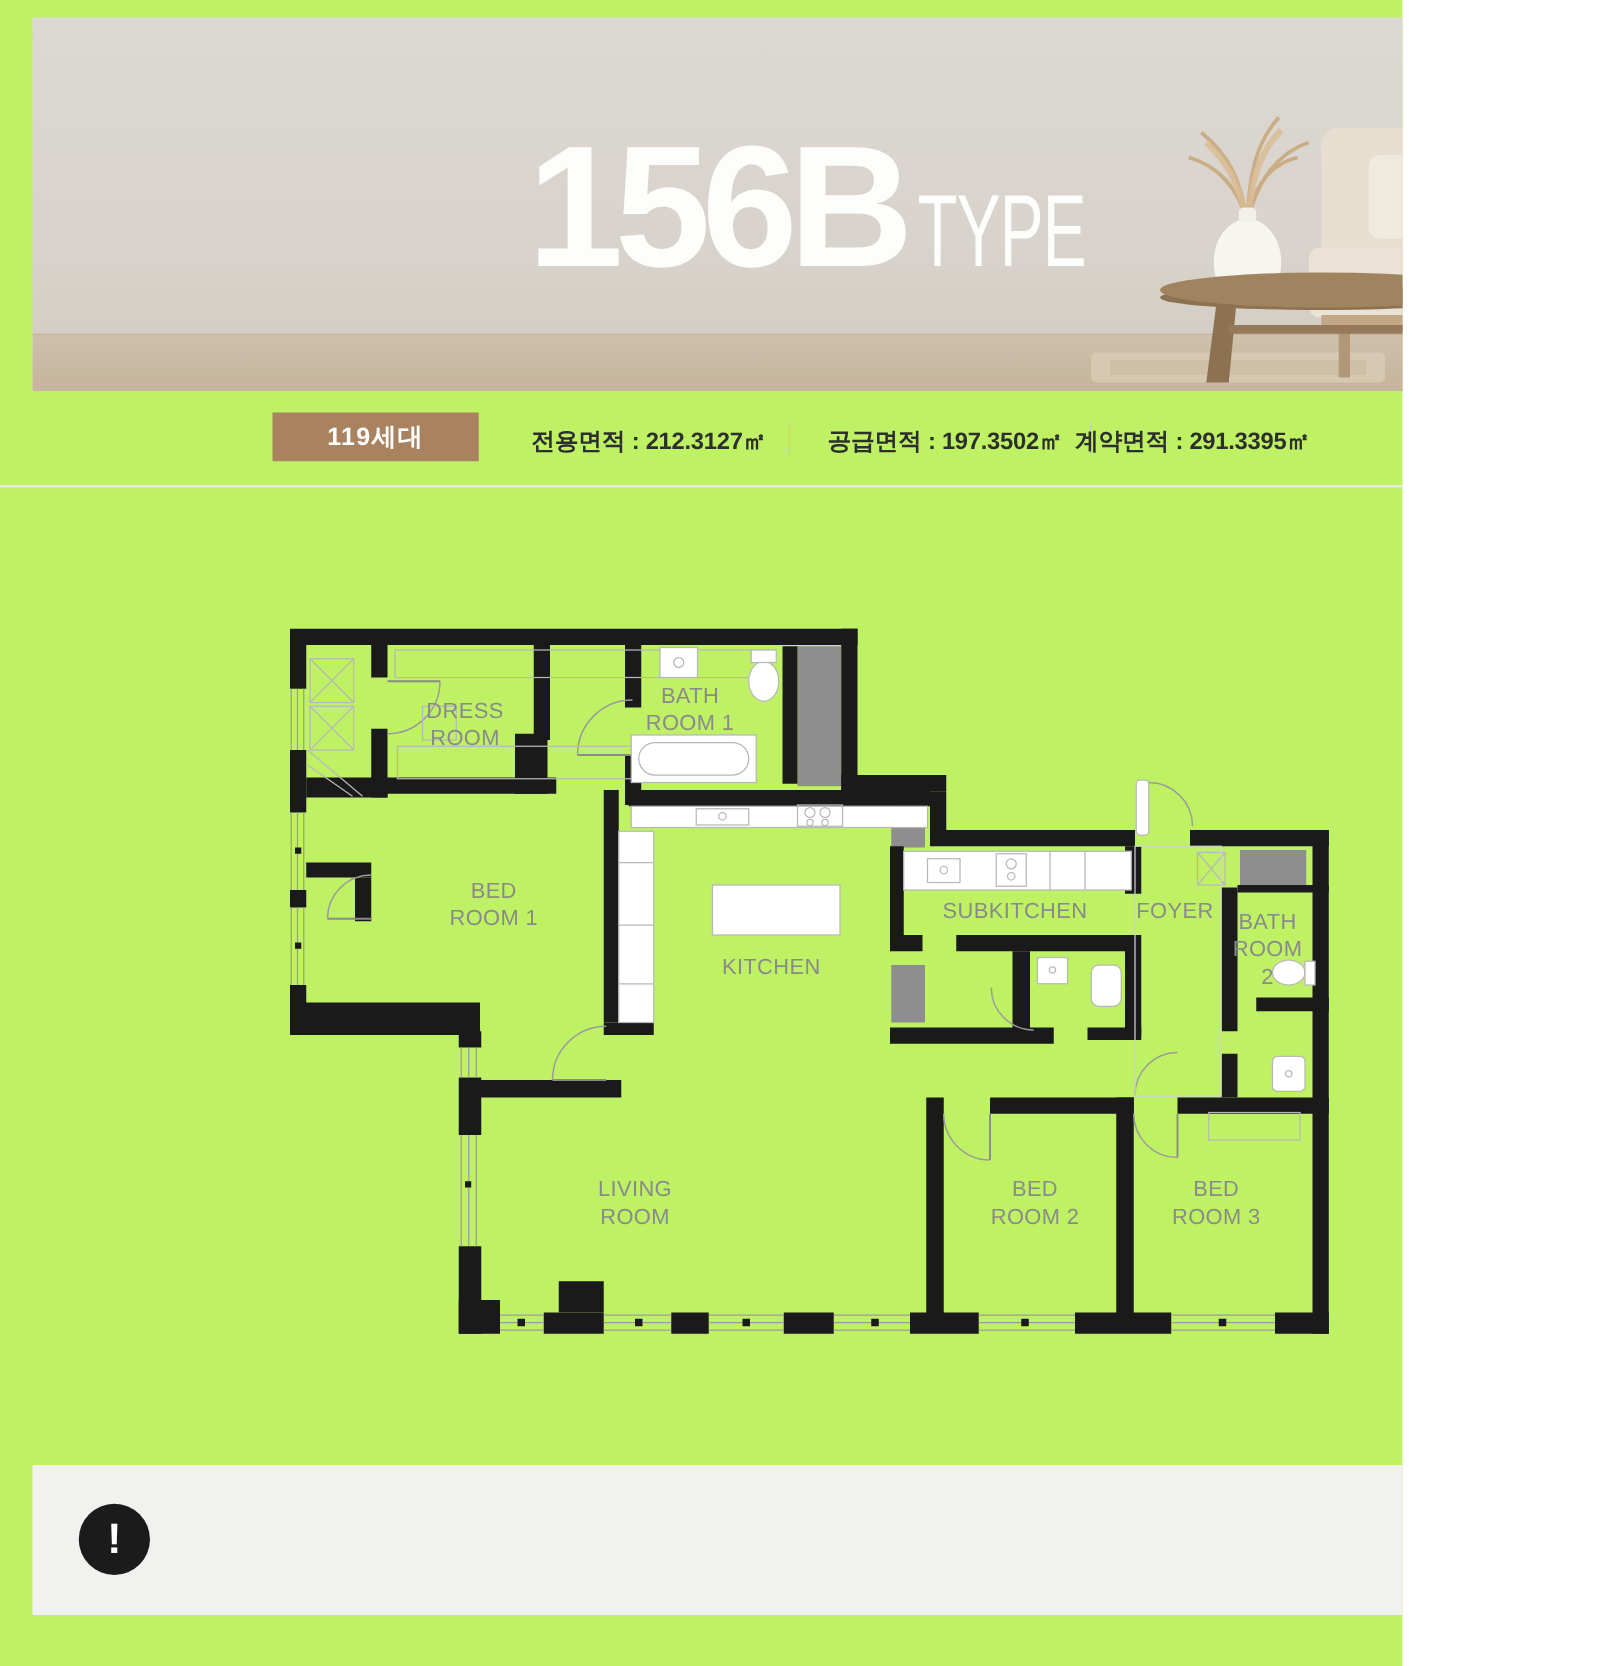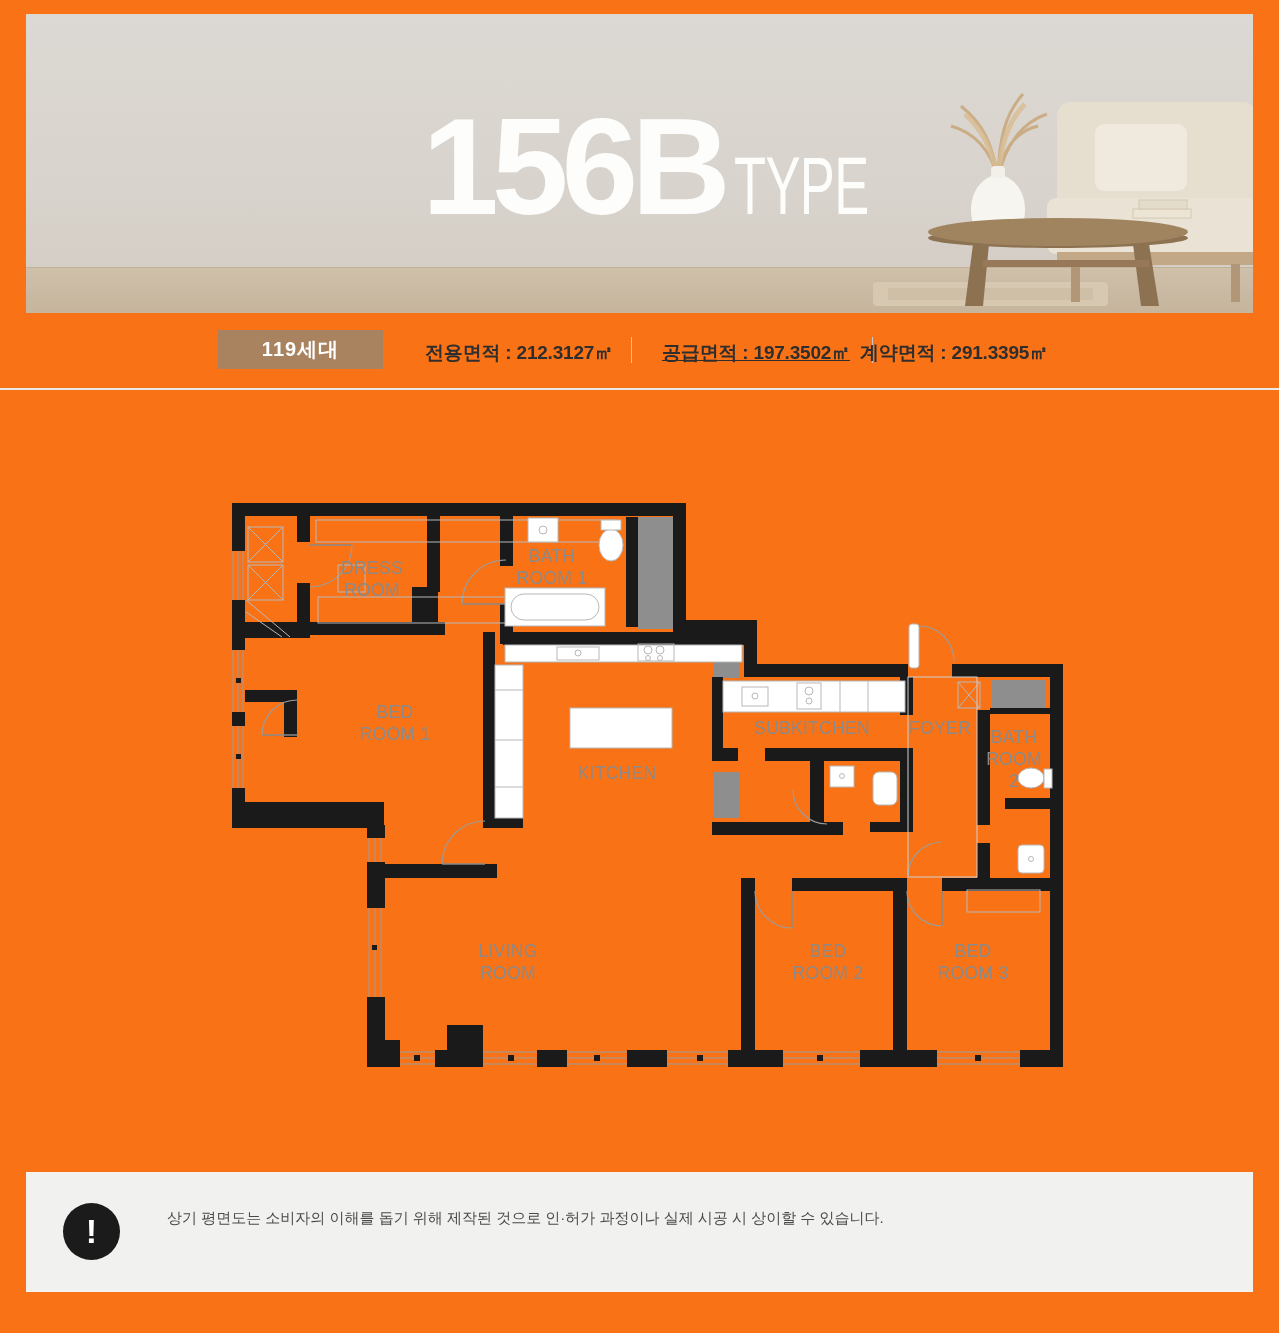--- a/index.html
+++ b/index.html
@@ -1,37 +1,37 @@
 <!DOCTYPE html>
 <html><head>
 <meta charset="utf-8">
 <style>
   html,body{margin:0;padding:0;background:#ffffff;}
-  .page{position:relative;width:1279px;height:1333px;background:#f97316;overflow:hidden;
+  .page{position:relative;width:1122px;height:1333px;background:#bef264;overflow:hidden;
         font-family:"Liberation Sans","DejaVu Sans",sans-serif;}
 
   
   .hero{position:absolute;left:26px;top:14px;width:1227px;height:299px;overflow:hidden;
         background:linear-gradient(180deg,#dcd8d3 0%,#d8d3cc 60%,#d4cec6 84%);}
   .hero-floor{position:absolute;left:0;bottom:0;width:100%;height:45px;
         background:linear-gradient(180deg,#cfc0aa 0%,#c6b49c 100%);border-top:1px solid #c2b198;}
   .hero-title{position:absolute;left:396px;top:83px;display:flex;align-items:baseline;color:#fdfdfc;}
   .hero-title .num{font-size:138px;font-weight:bold;line-height:1;letter-spacing:-7px;}
   .hero-title .suffix{display:inline-block;font-size:82px;font-weight:400;line-height:1;
         letter-spacing:-1px;margin-left:10px;transform:scaleX(.64);transform-origin:left bottom;}
   .hero-deco{position:absolute;right:0;top:0;}
 
   
   .info-bar{position:absolute;left:0;top:320px;width:1279px;height:69px;}
   .unit-badge{position:absolute;left:218px;top:10px;width:165px;height:39px;background:#a9835f;
         color:#fff;font-size:20px;font-weight:bold;display:flex;align-items:center;justify-content:center;
         letter-spacing:1px;}
   .measure{position:absolute;top:340px;transform:translateX(-50%);font-size:19px;color:#2e2e2e;
         letter-spacing:-0.2px;white-space:nowrap;font-weight:600;}
-  .m1{left:519px;} .m2{left:756px;text-decoration:underline;} .m3{left:954px;}
+  .m1{left:519px;} .m2{left:756px;} .m3{left:954px;}
   .vdiv{position:absolute;top:337px;width:1px;height:26px;background:#c9c9c9;}
   .d1{left:631px;} .d2{left:872px;}
   .rule{position:absolute;left:0;top:388px;width:1279px;height:2px;background:#e8e8e6;}
 
   
   .plan-svg{position:absolute;left:0;top:0;}
   .plan-svg text{font-family:"Liberation Sans","DejaVu Sans",sans-serif;font-size:17.5px;
         fill:#8a8a8a;text-anchor:middle;letter-spacing:0.3px;}
   .wall{fill:#1a1a1a;}
   .shaft{fill:#8e8e8e;}
@@ -282,17 +282,16 @@
         <text x="828" y="957">BED</text>
         <text x="828" y="979">ROOM 2</text>
         <text x="973" y="957">BED</text>
         <text x="973" y="979">ROOM 3</text>
       </g>
   </svg>
 
   <div class="notice">
     <div class="notice-icon">!</div>
     <div class="notice-lines">
-      <div>상기 평면도는 소비자의 이해를 돕기 위해 제작된 것으로 인·허가 과정이나 실제 시공 시 상이할 수 있습니다.</div>
     </div>
   </div>
 
 </div>
 
 </body></html>

